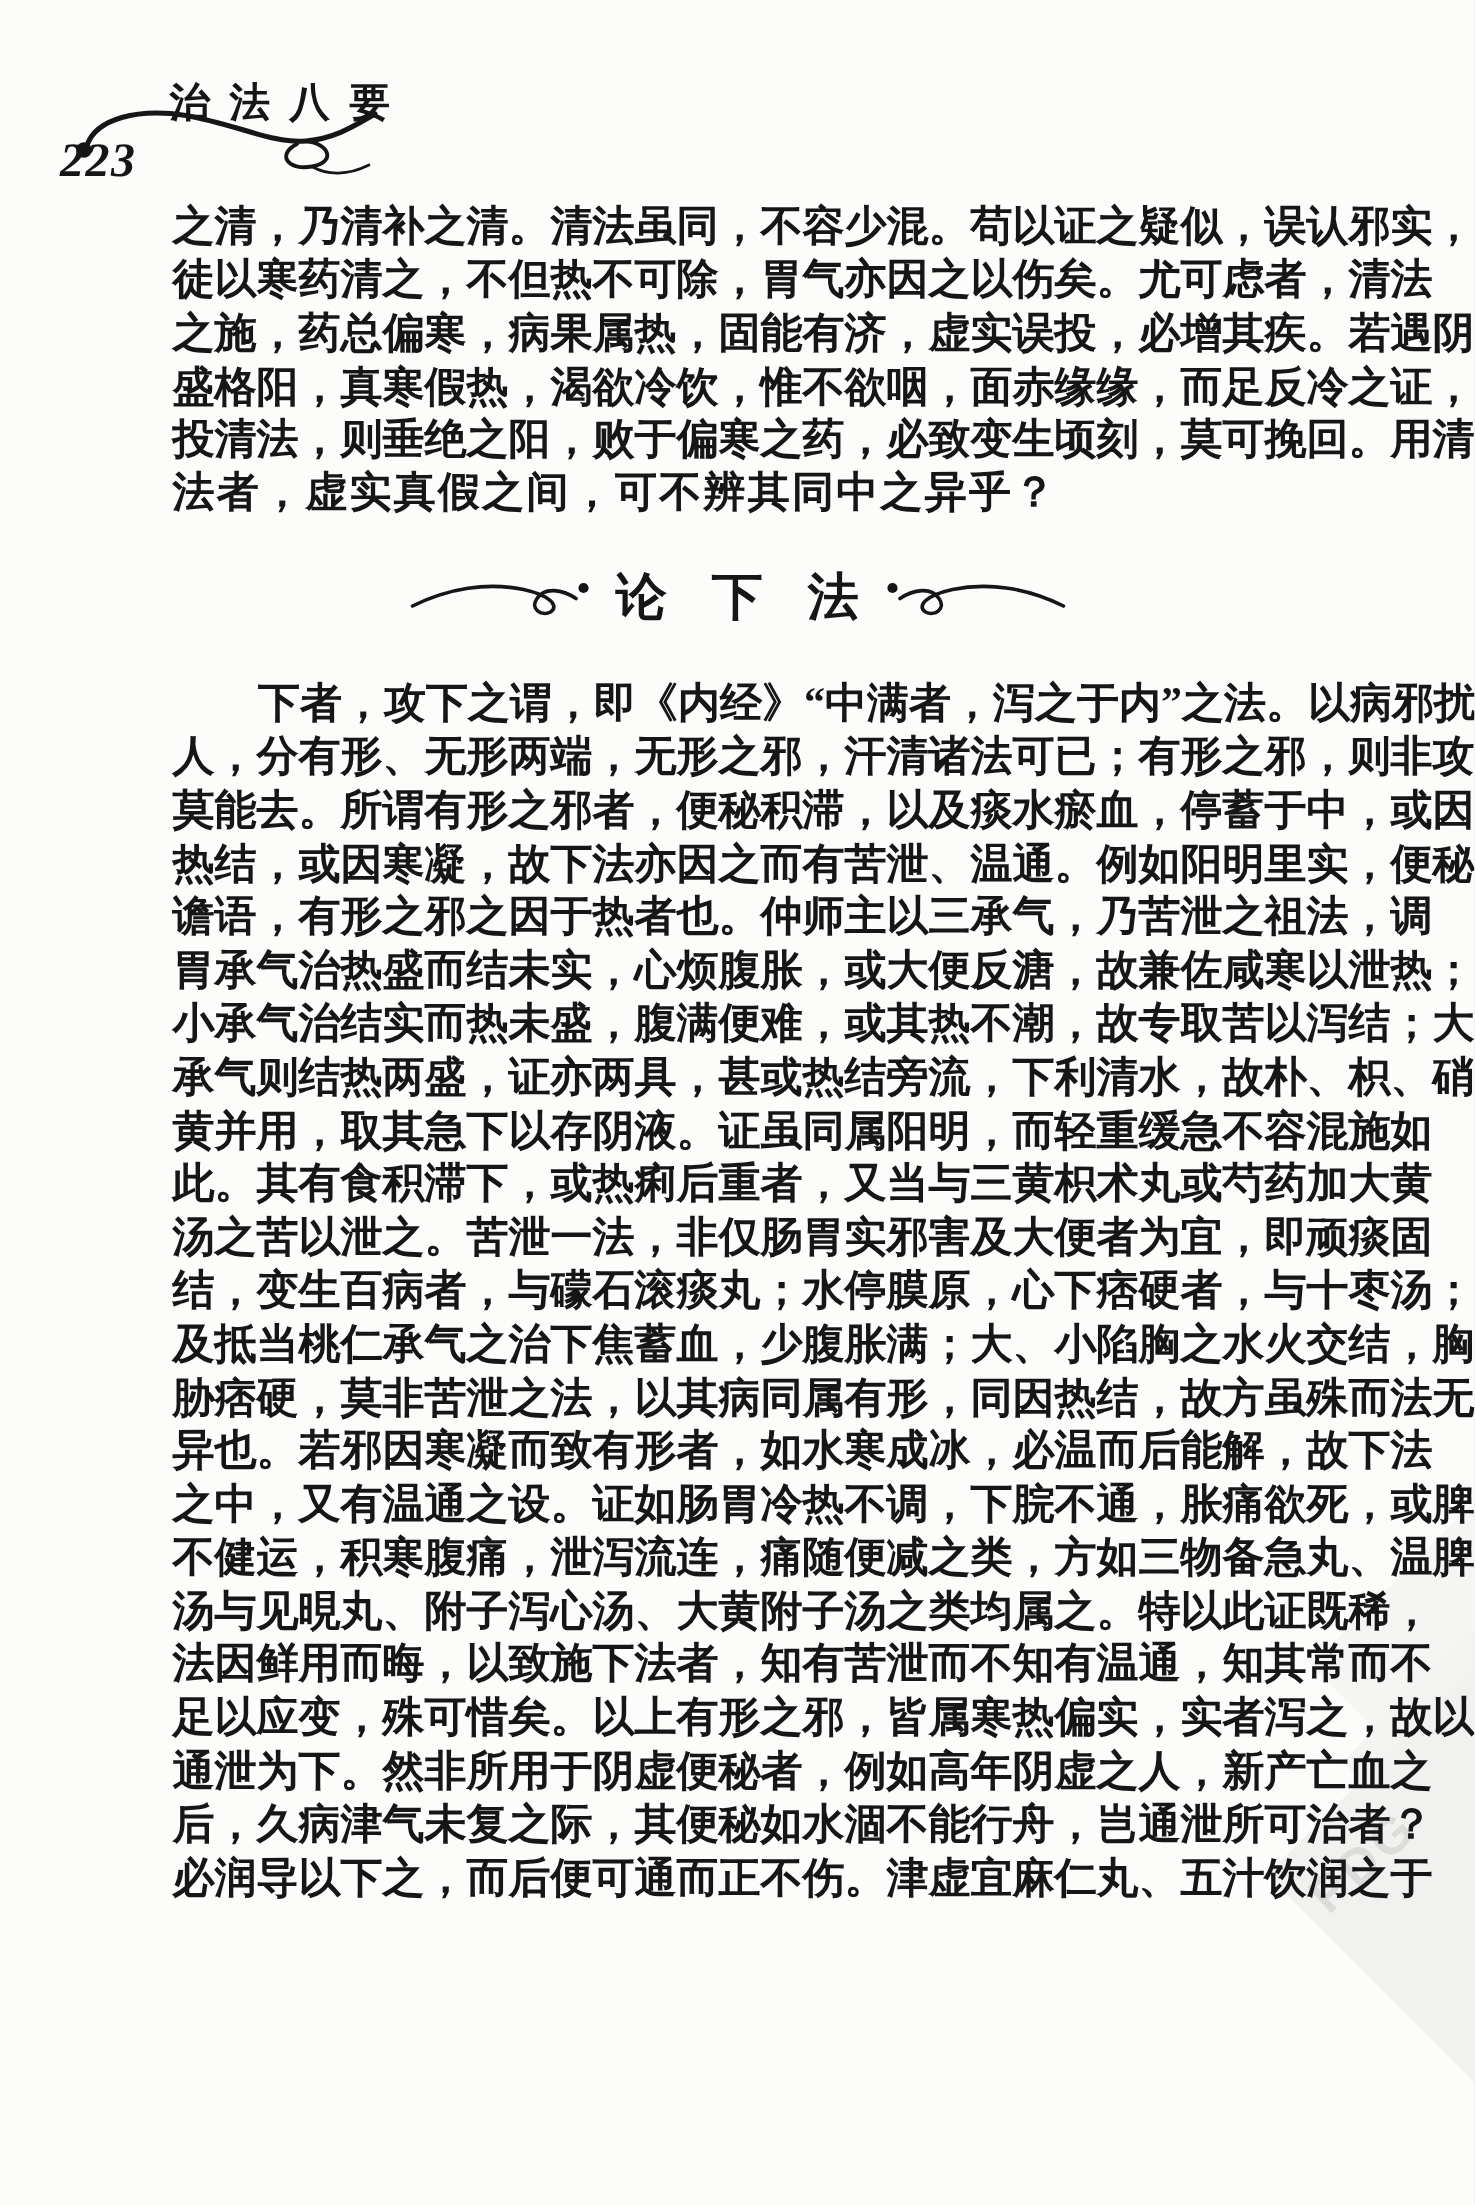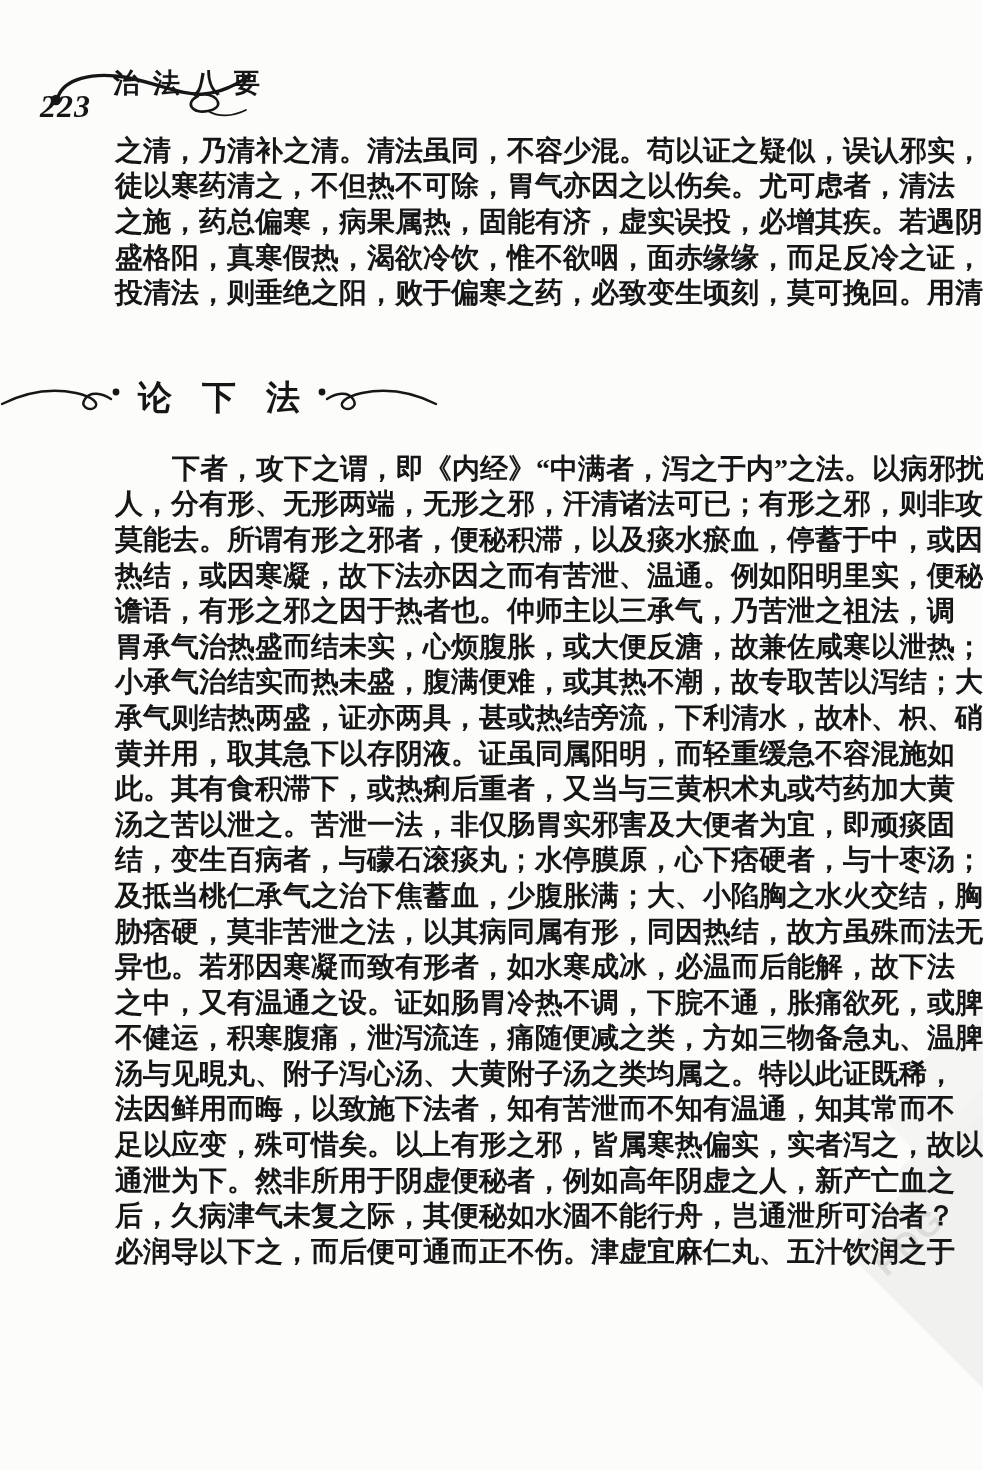--- a/index.html
+++ b/index.html
@@ -7,21 +7,21 @@
     position:relative;
     width:983px;height:1470px;
     margin:0 auto;
     background:#fcfcfb;
     overflow:hidden;
     color:#161616;
     font-family:"Liberation Serif","DejaVu Serif",serif;
   }
   
   .book-title{
-    position:absolute;left:113px;top:65px;
+    position:absolute;left:113px;top:50px;
     font-size:27px;font-weight:600;
     letter-spacing:13px;margin-right:-13px;
     white-space:nowrap;
   }
   .header-flourish{position:absolute;left:46px;top:66px;width:212px;height:60px;}
   .page-number{
     position:absolute;left:40px;top:88px;
     font-size:32px;font-weight:bold;font-style:italic;
     letter-spacing:1px;
   }
@@ -33,21 +33,21 @@
     height:35.6px;
     display:flex;justify-content:space-between;align-items:center;
     font-size:28px;white-space:nowrap;
   }
   .text-line span{display:inline-block;}
   .text-line.short{display:block;line-height:35.6px;letter-spacing:1.5px;}
   .text-line.indent{padding-left:57px;}
   
   .section-heading{
     position:absolute;top:372px;left:0;width:983px;height:52px;
-    display:flex;align-items:center;gap:16px;
+    display:flex;justify-content:center;align-items:center;gap:16px;
   }
   .section-title{
     font-size:34px;font-weight:700;
     letter-spacing:30px;margin-right:-30px;
     white-space:nowrap;
   }
   .heading-flourish{width:122px;height:36px;flex:0 0 auto;}
   .heading-flourish.mirror{transform:scaleX(-1);}
   
   .watermark-layer{position:absolute;inset:0;z-index:0;pointer-events:none;}
@@ -245,20 +245,21 @@
         <span>刻</span>
         <span>，</span>
         <span>莫</span>
         <span>可</span>
         <span>挽</span>
         <span>回</span>
         <span>。</span>
         <span>用</span>
         <span>清</span>
       </div>
+      <div class="text-line short">法者，虚实真假之间，可不辨其同中之异乎？</div>
     </div>
 
   <div class="section-heading">
     <svg class="heading-flourish" viewBox="0 0 122 36" aria-hidden="true">
       <path d="M2 24 C26 12 52 8 76 13 C94 17 100 24 94 28 C88 31 80 26 85 19 C90 11 102 13 111 19" fill="none" stroke="#161616" stroke-width="2.4" stroke-linecap="round"></path>
       <circle cx="116" cy="12" r="3.4" fill="#161616"></circle>
     </svg>
     <span class="section-title">论下法</span>
     <svg class="heading-flourish mirror" viewBox="0 0 122 36" aria-hidden="true">
       <path d="M2 24 C26 12 52 8 76 13 C94 17 100 24 94 28 C88 31 80 26 85 19 C90 11 102 13 111 19" fill="none" stroke="#161616" stroke-width="2.4" stroke-linecap="round"></path>

